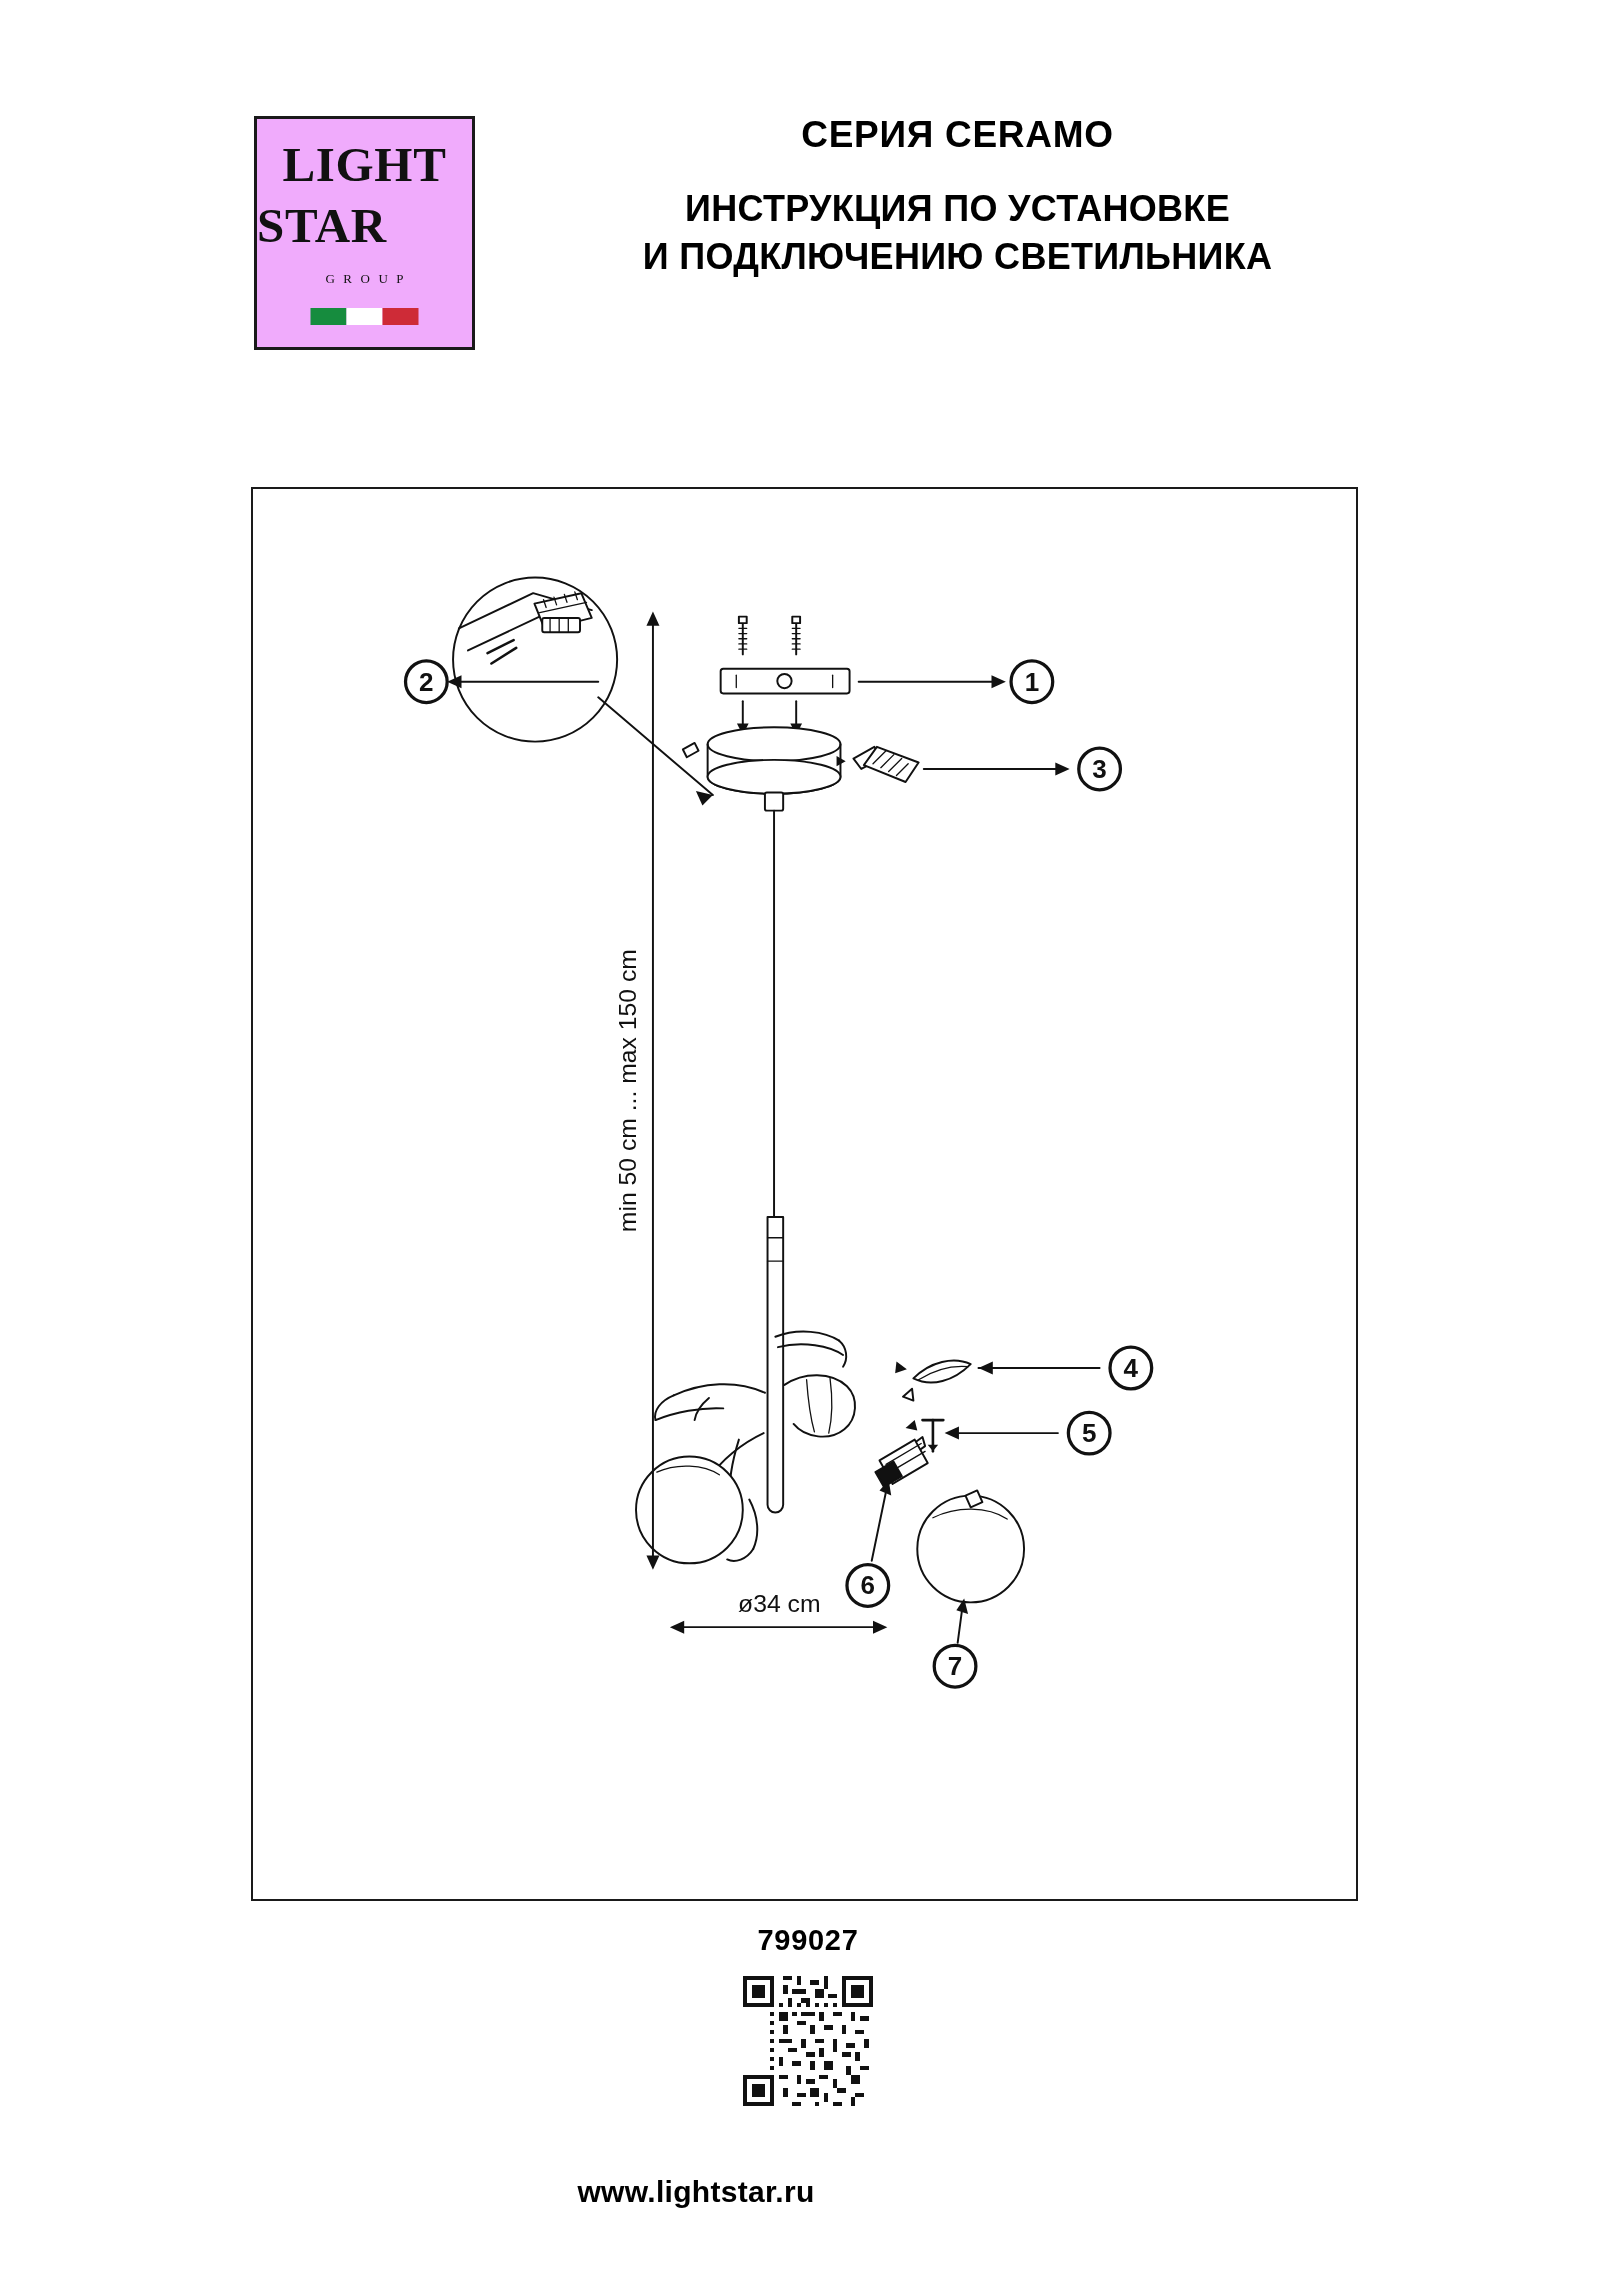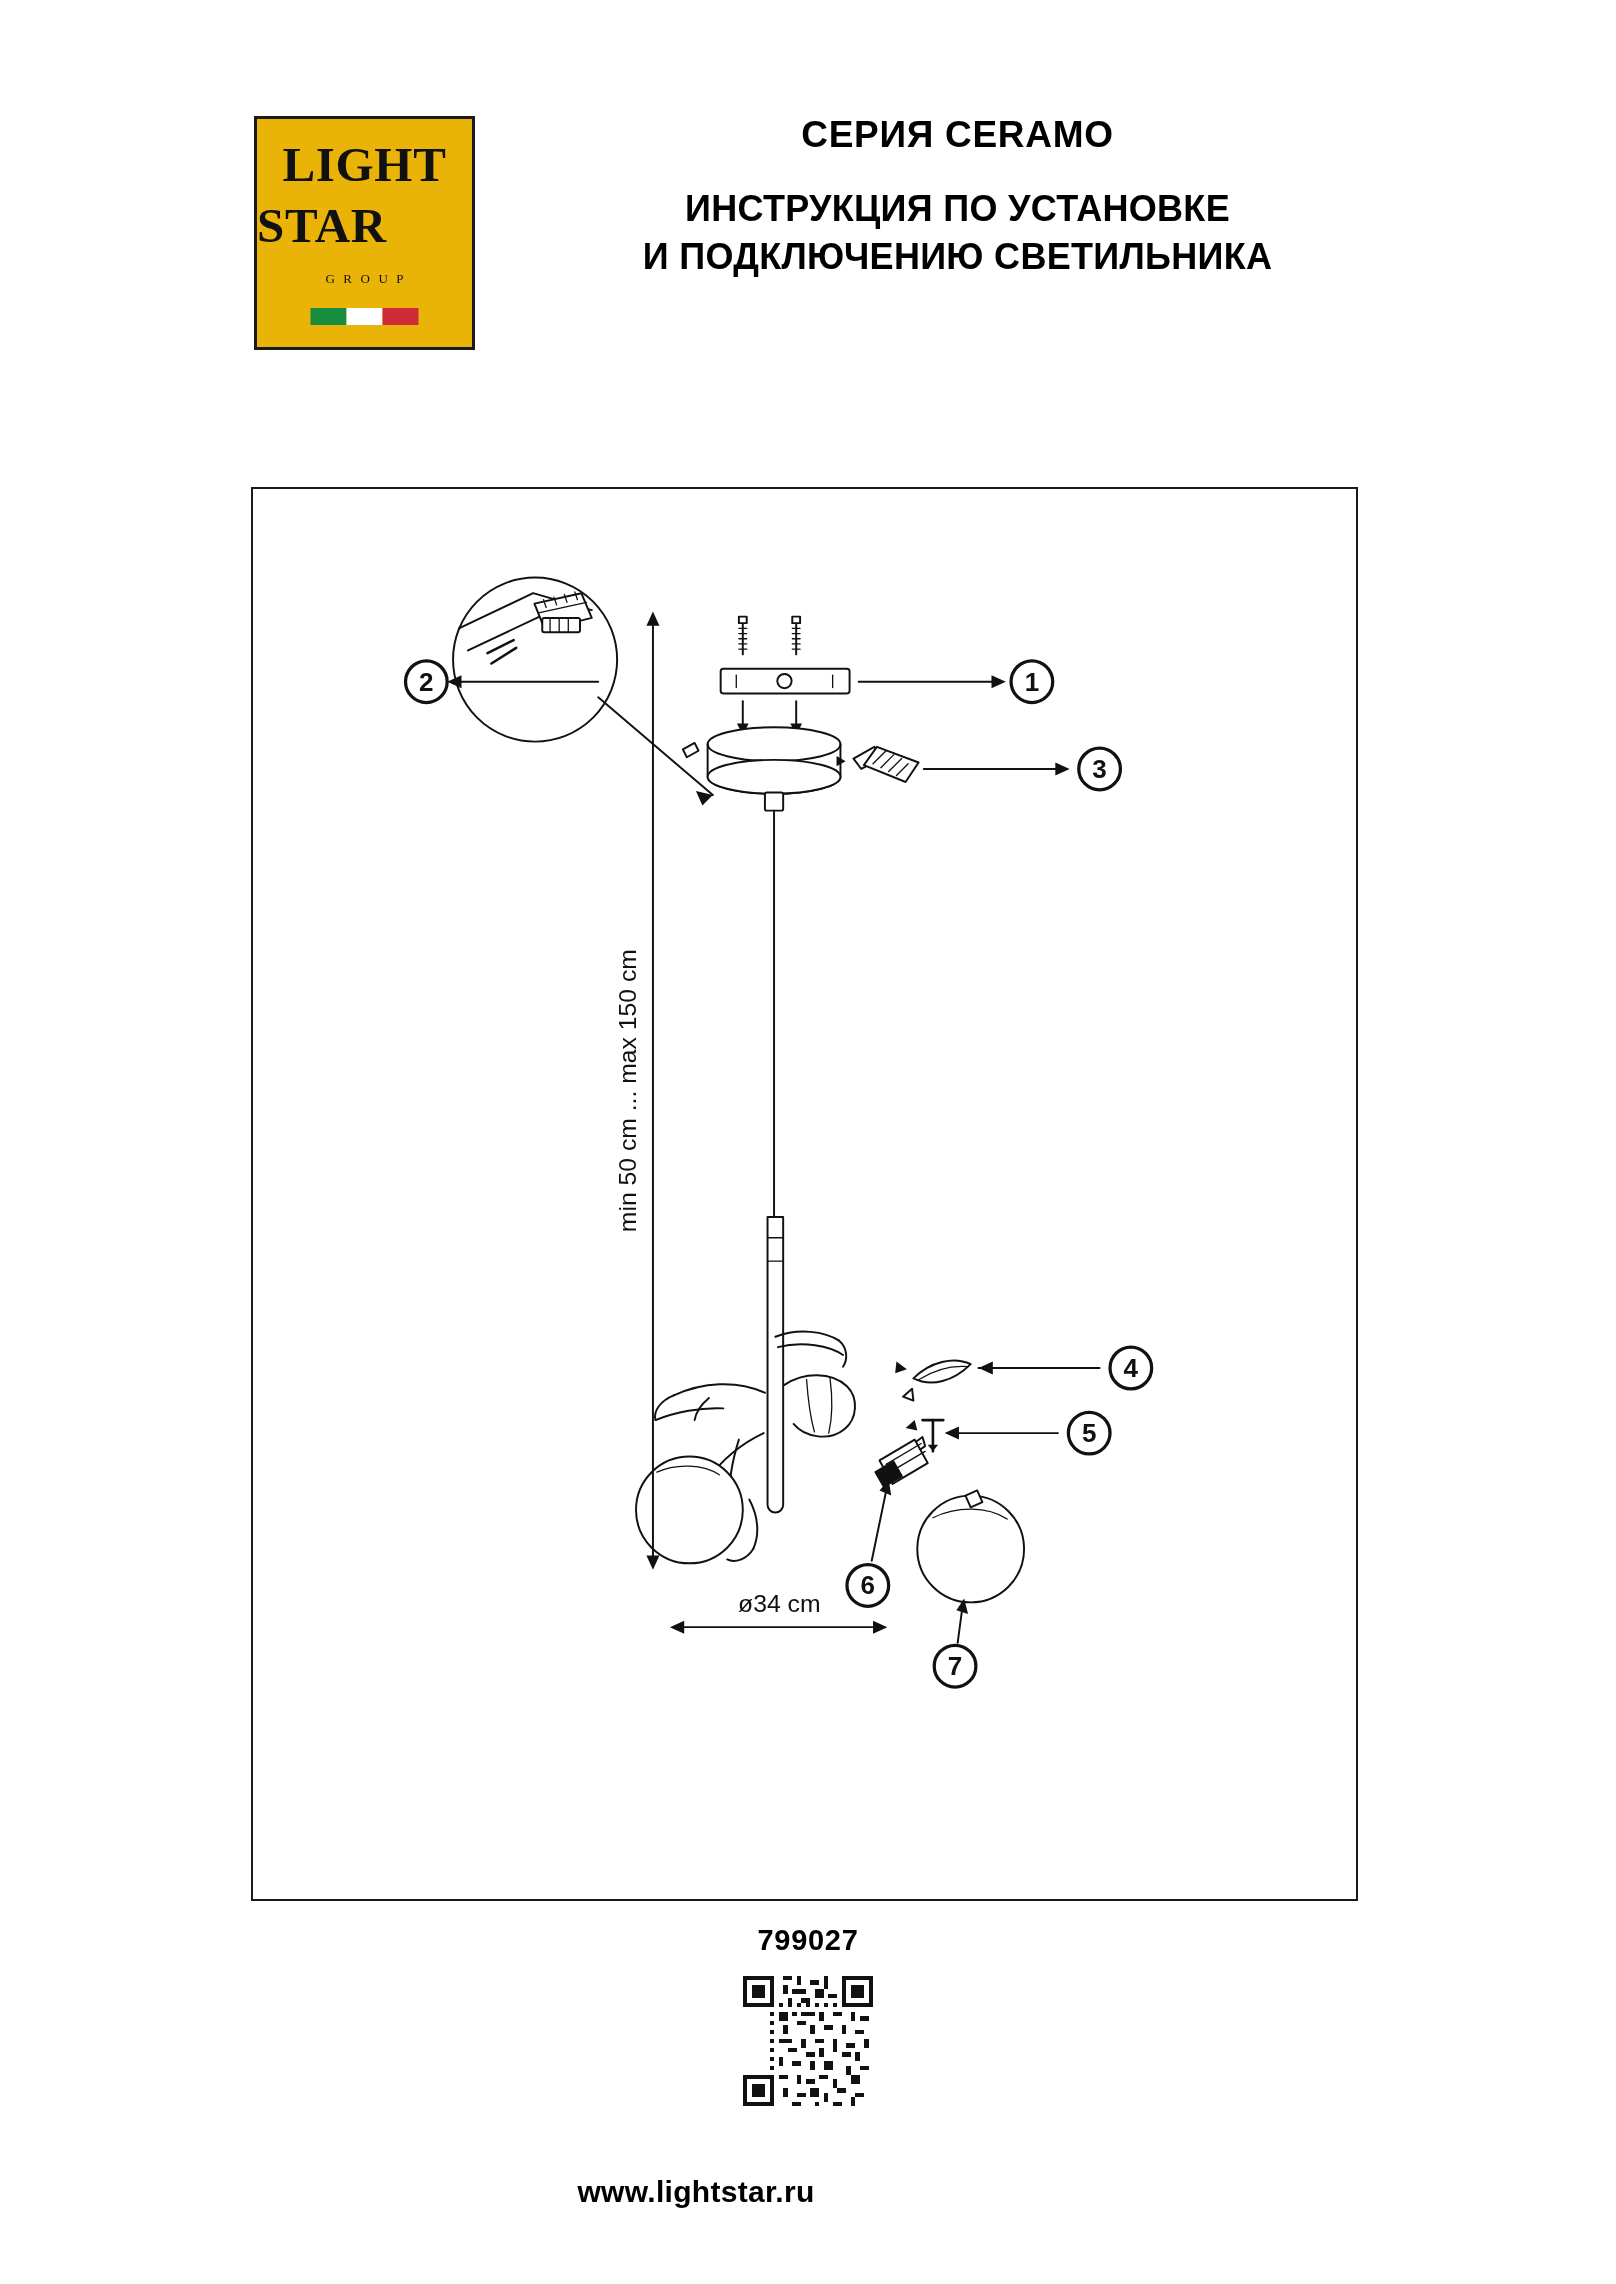--- a/index.html
+++ b/index.html
@@ -25,21 +25,21 @@
     height: 417px;
   }
 
   .logo-box {
     position: absolute;
     left: 254px;
     top: 116px;
     width: 221px;
     height: 234px;
     border: 3.3px solid #1a1a1a;
-    background: #eab308;
+    background: #f0abfc;
     box-sizing: border-box;
   }
   .logo-light {
     position: absolute;
     top: 22px;
     left: 0;
     width: 100%;
     text-align: center;
     font-family: "Liberation Serif", serif;
     font-weight: bold;

